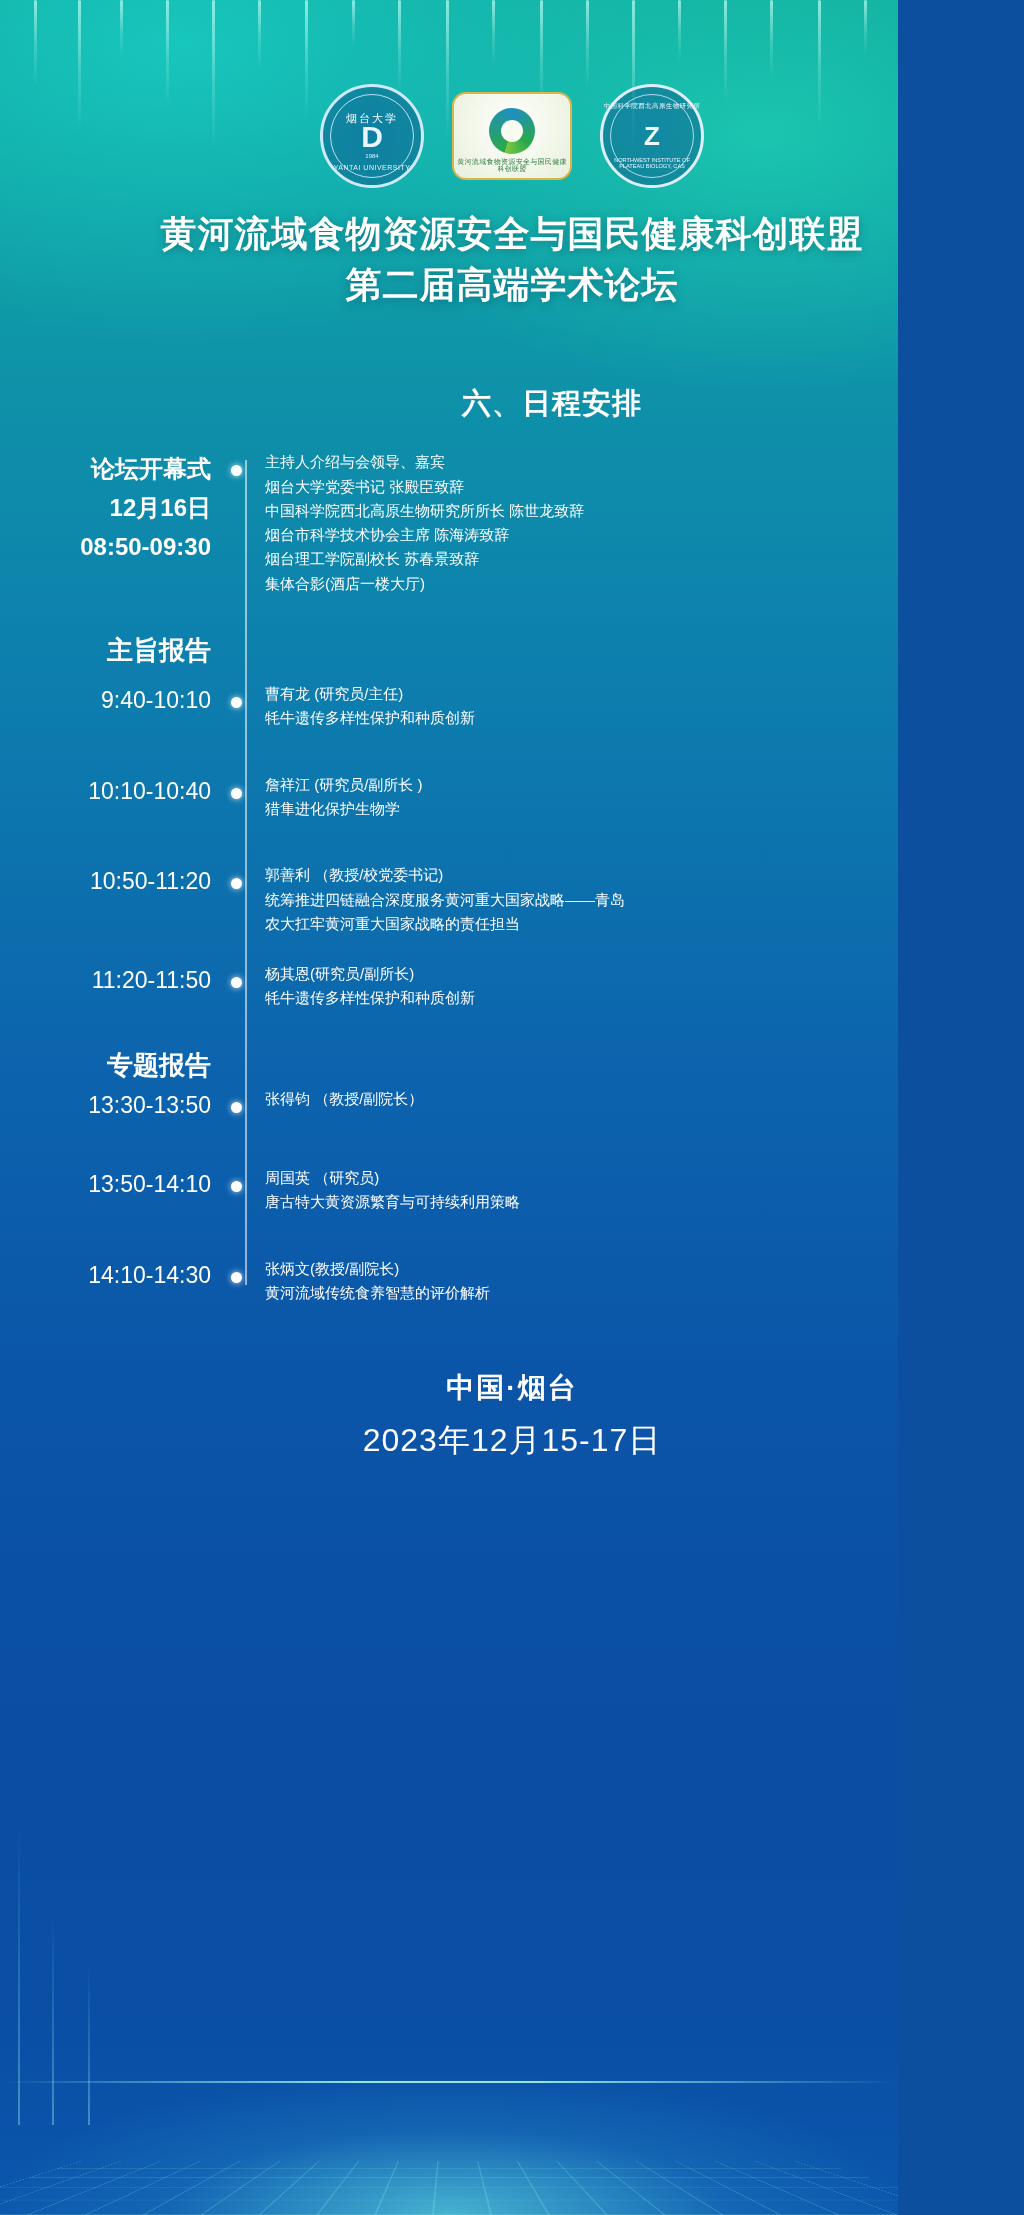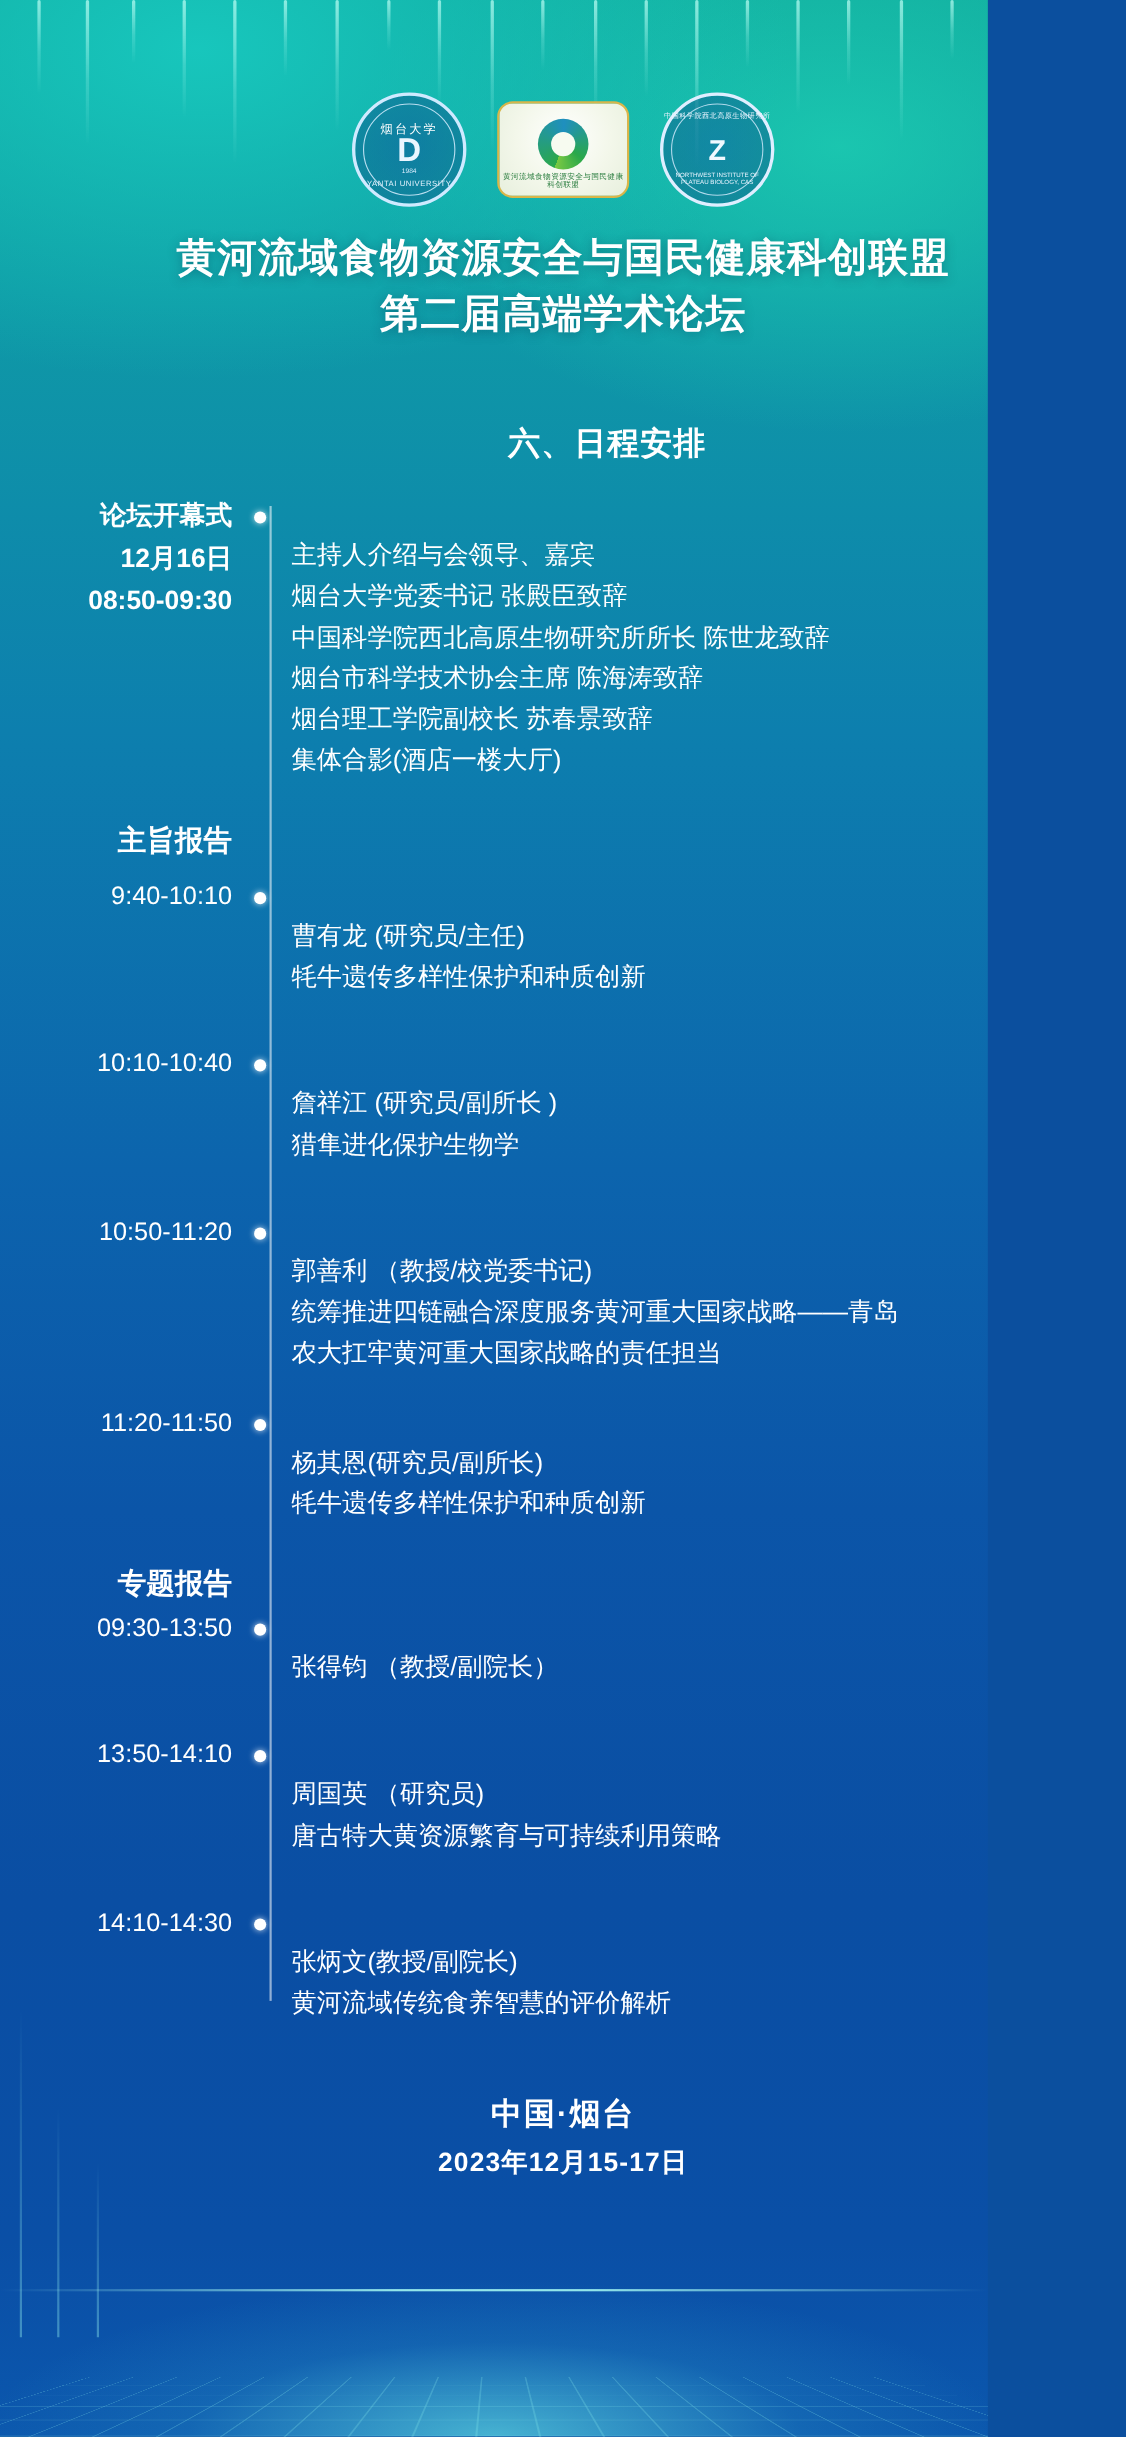--- a/index.html
+++ b/index.html
@@ -241,44 +241,43 @@
     top: 15px;
     width: 11px;
     height: 11px;
     border-radius: 50%;
     background: #ffffff;
     box-shadow: 0 0 6px rgba(255,255,255,.8);
   }
   .detail-col {
     flex: 1;
     padding-left: 28px;
-    font-size: 23px;
+    font-size: 15px;
     line-height: 1.62;
-    margin-top: 36px;
   }
   .detail-col .line { display: block; white-space: pre-line; }
   .heading-row {
     margin: 34px 0 10px 0;
     font-family: Liberation Serif, serif;
   }
   .heading-row .time-col {
     font-weight: 700;
     font-size: 26px;
   }
   .spacer-sm { height: 18px; }
   .spacer-md { height: 34px; }
 
   
   .footer {
     margin-top: 58px;
     text-align: center;
     line-height: 1.75;
   }
   .footer .place { font-size: 28px; font-weight: 700; letter-spacing: 2px; }
-  .footer .dates { font-size: 24px; font-weight: 700; letter-spacing: 1px; }
+  .footer .dates { font-size: 32px; font-weight: 400; letter-spacing: 1px; }
 </style>
 </head>
 <body>
 
 <div class="poster">
 
   <div class="arcs">
     <span style="left:120px; top:-140px; width:300px; height:300px;"></span>
     <span style="left:60px; top:-180px; width:420px; height:400px;"></span>
     <span style="left:560px; top:-170px; width:380px; height:360px;"></span>
@@ -407,21 +406,21 @@
         </div>
       </div>
 
       <div class="row heading-row" style="margin-bottom:0;">
         <div class="time-col">专题报告</div>
         <div class="detail-col"></div>
       </div>
 
       <div class="row">
         <div class="dot"></div>
-        <div class="time-col">09:30-13:50</div>
+        <div class="time-col">13:30-13:50</div>
         <div class="detail-col">
           <span class="line">张得钧 （教授/副院长）</span>
         </div>
       </div>
 
       <div class="spacer-md"></div>
 
       <div class="row">
         <div class="dot"></div>
         <div class="time-col">13:50-14:10</div>

